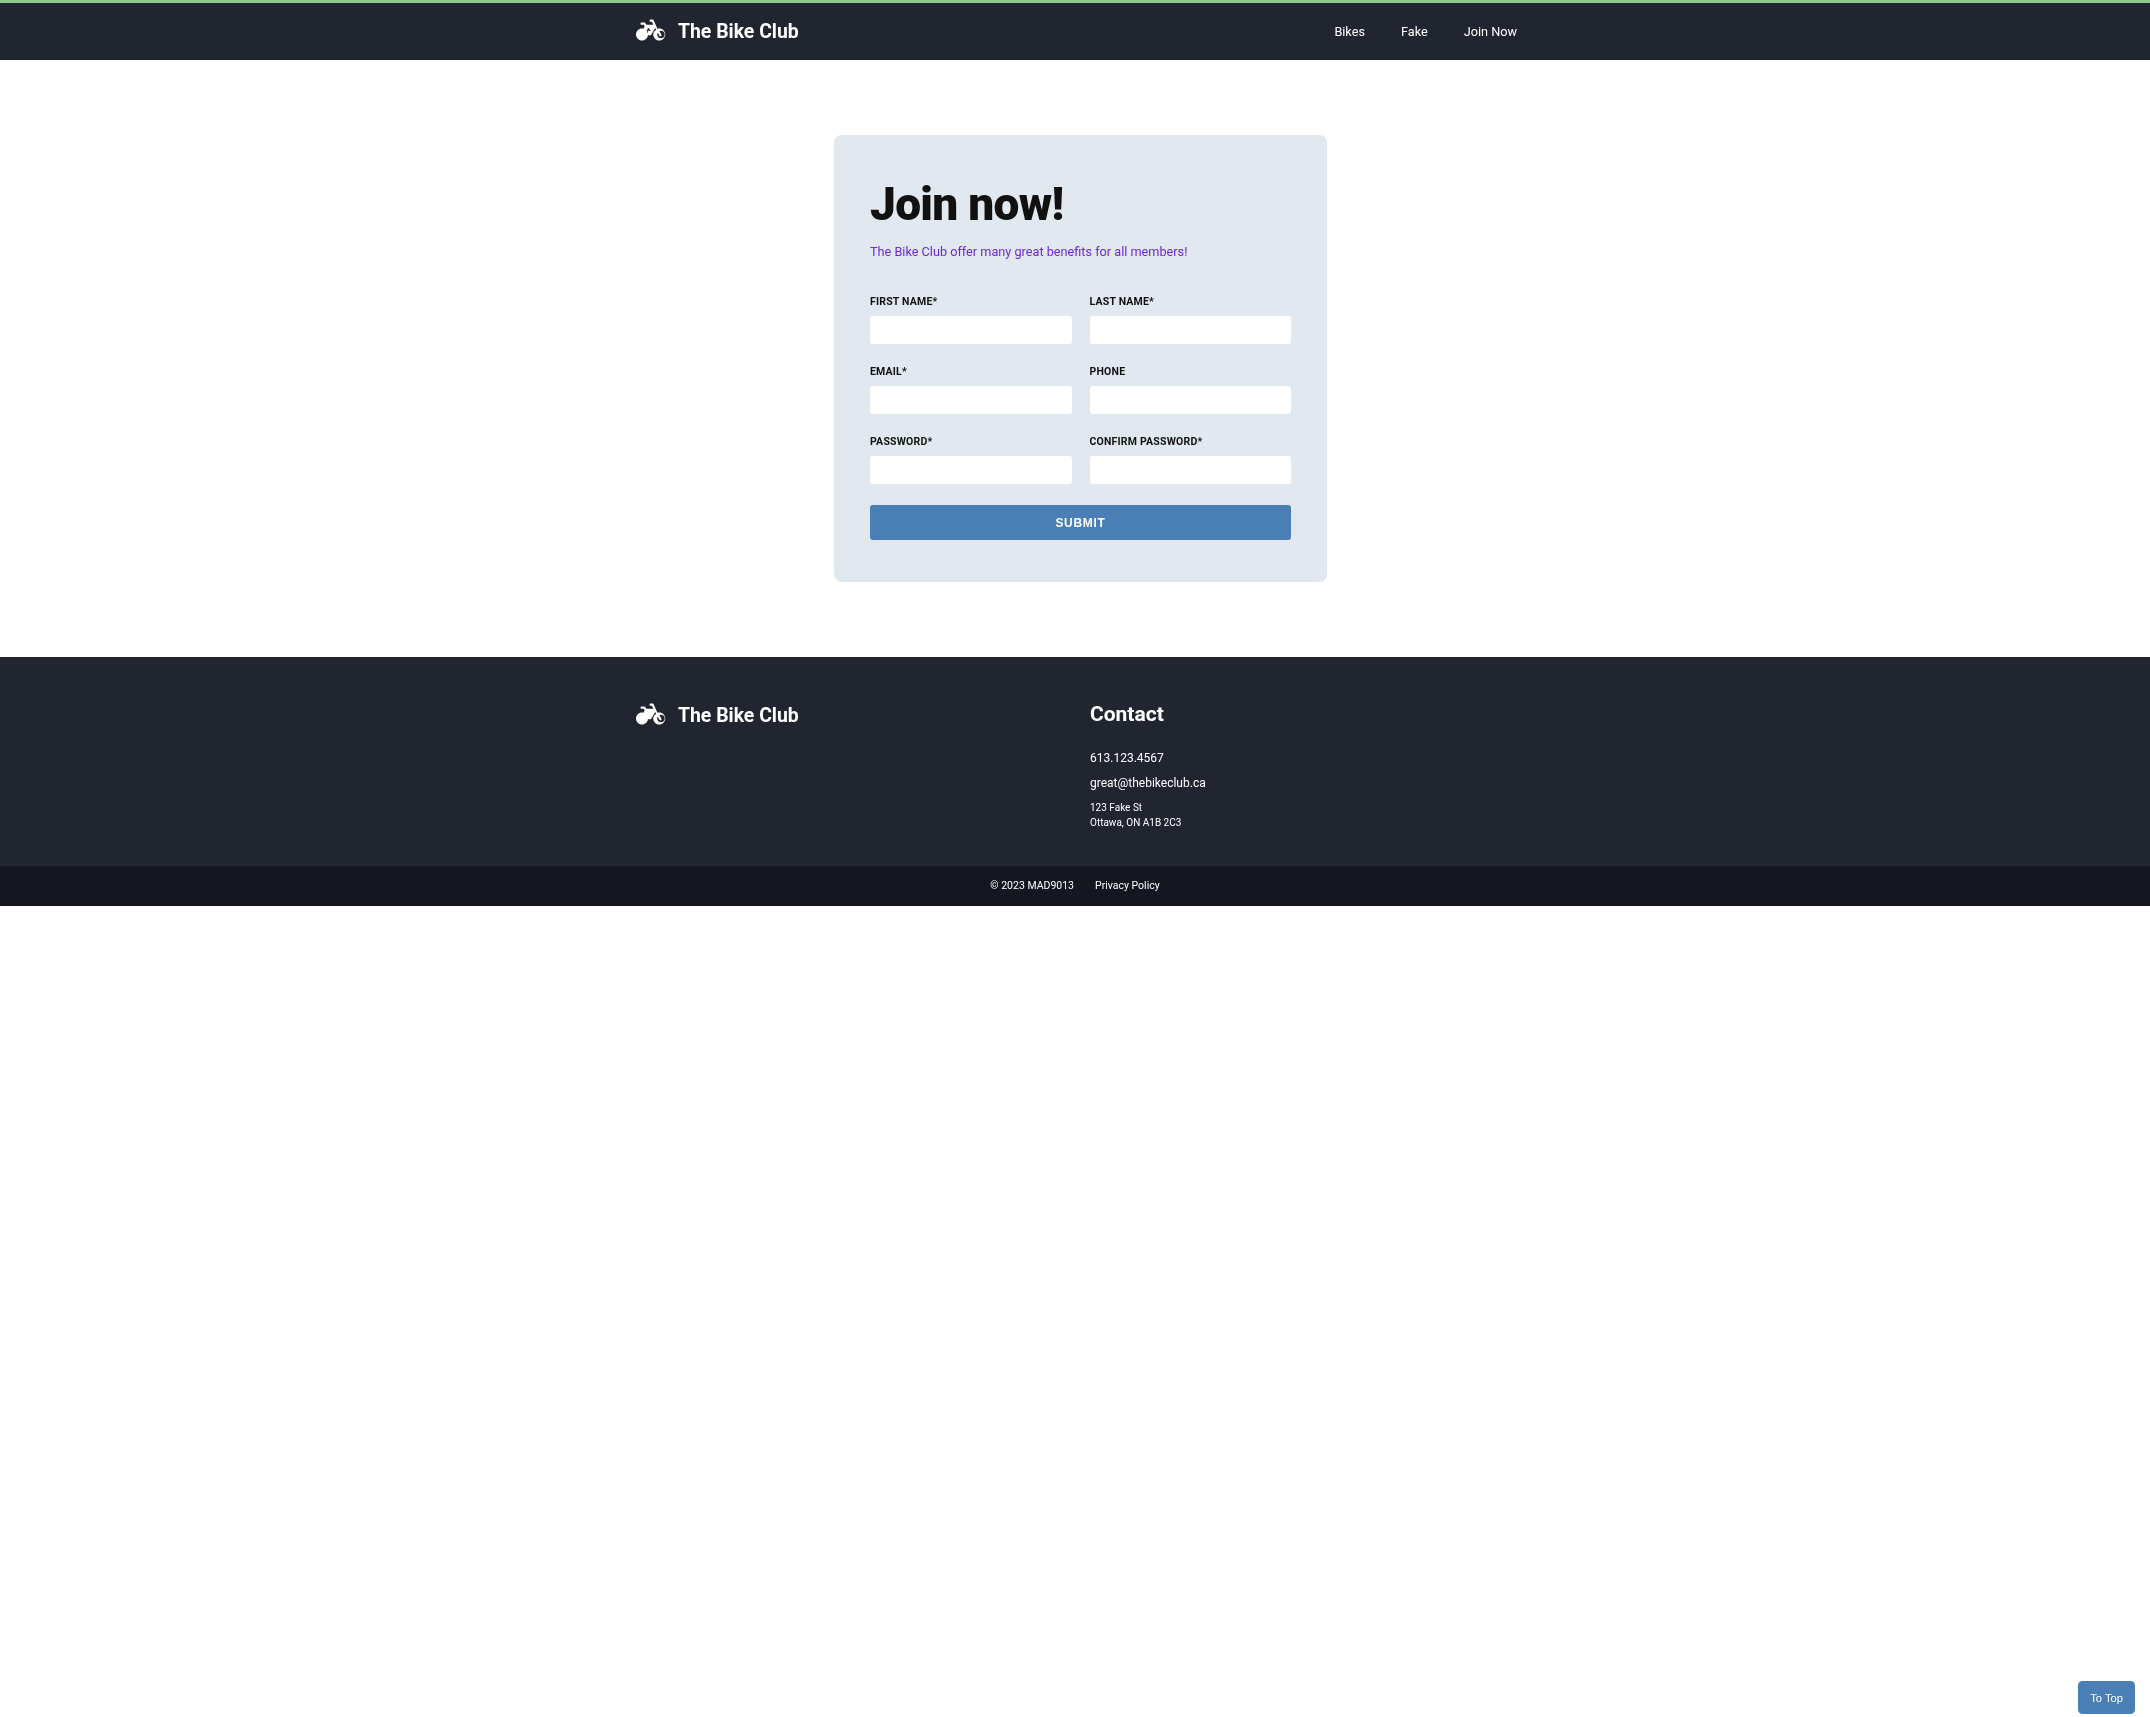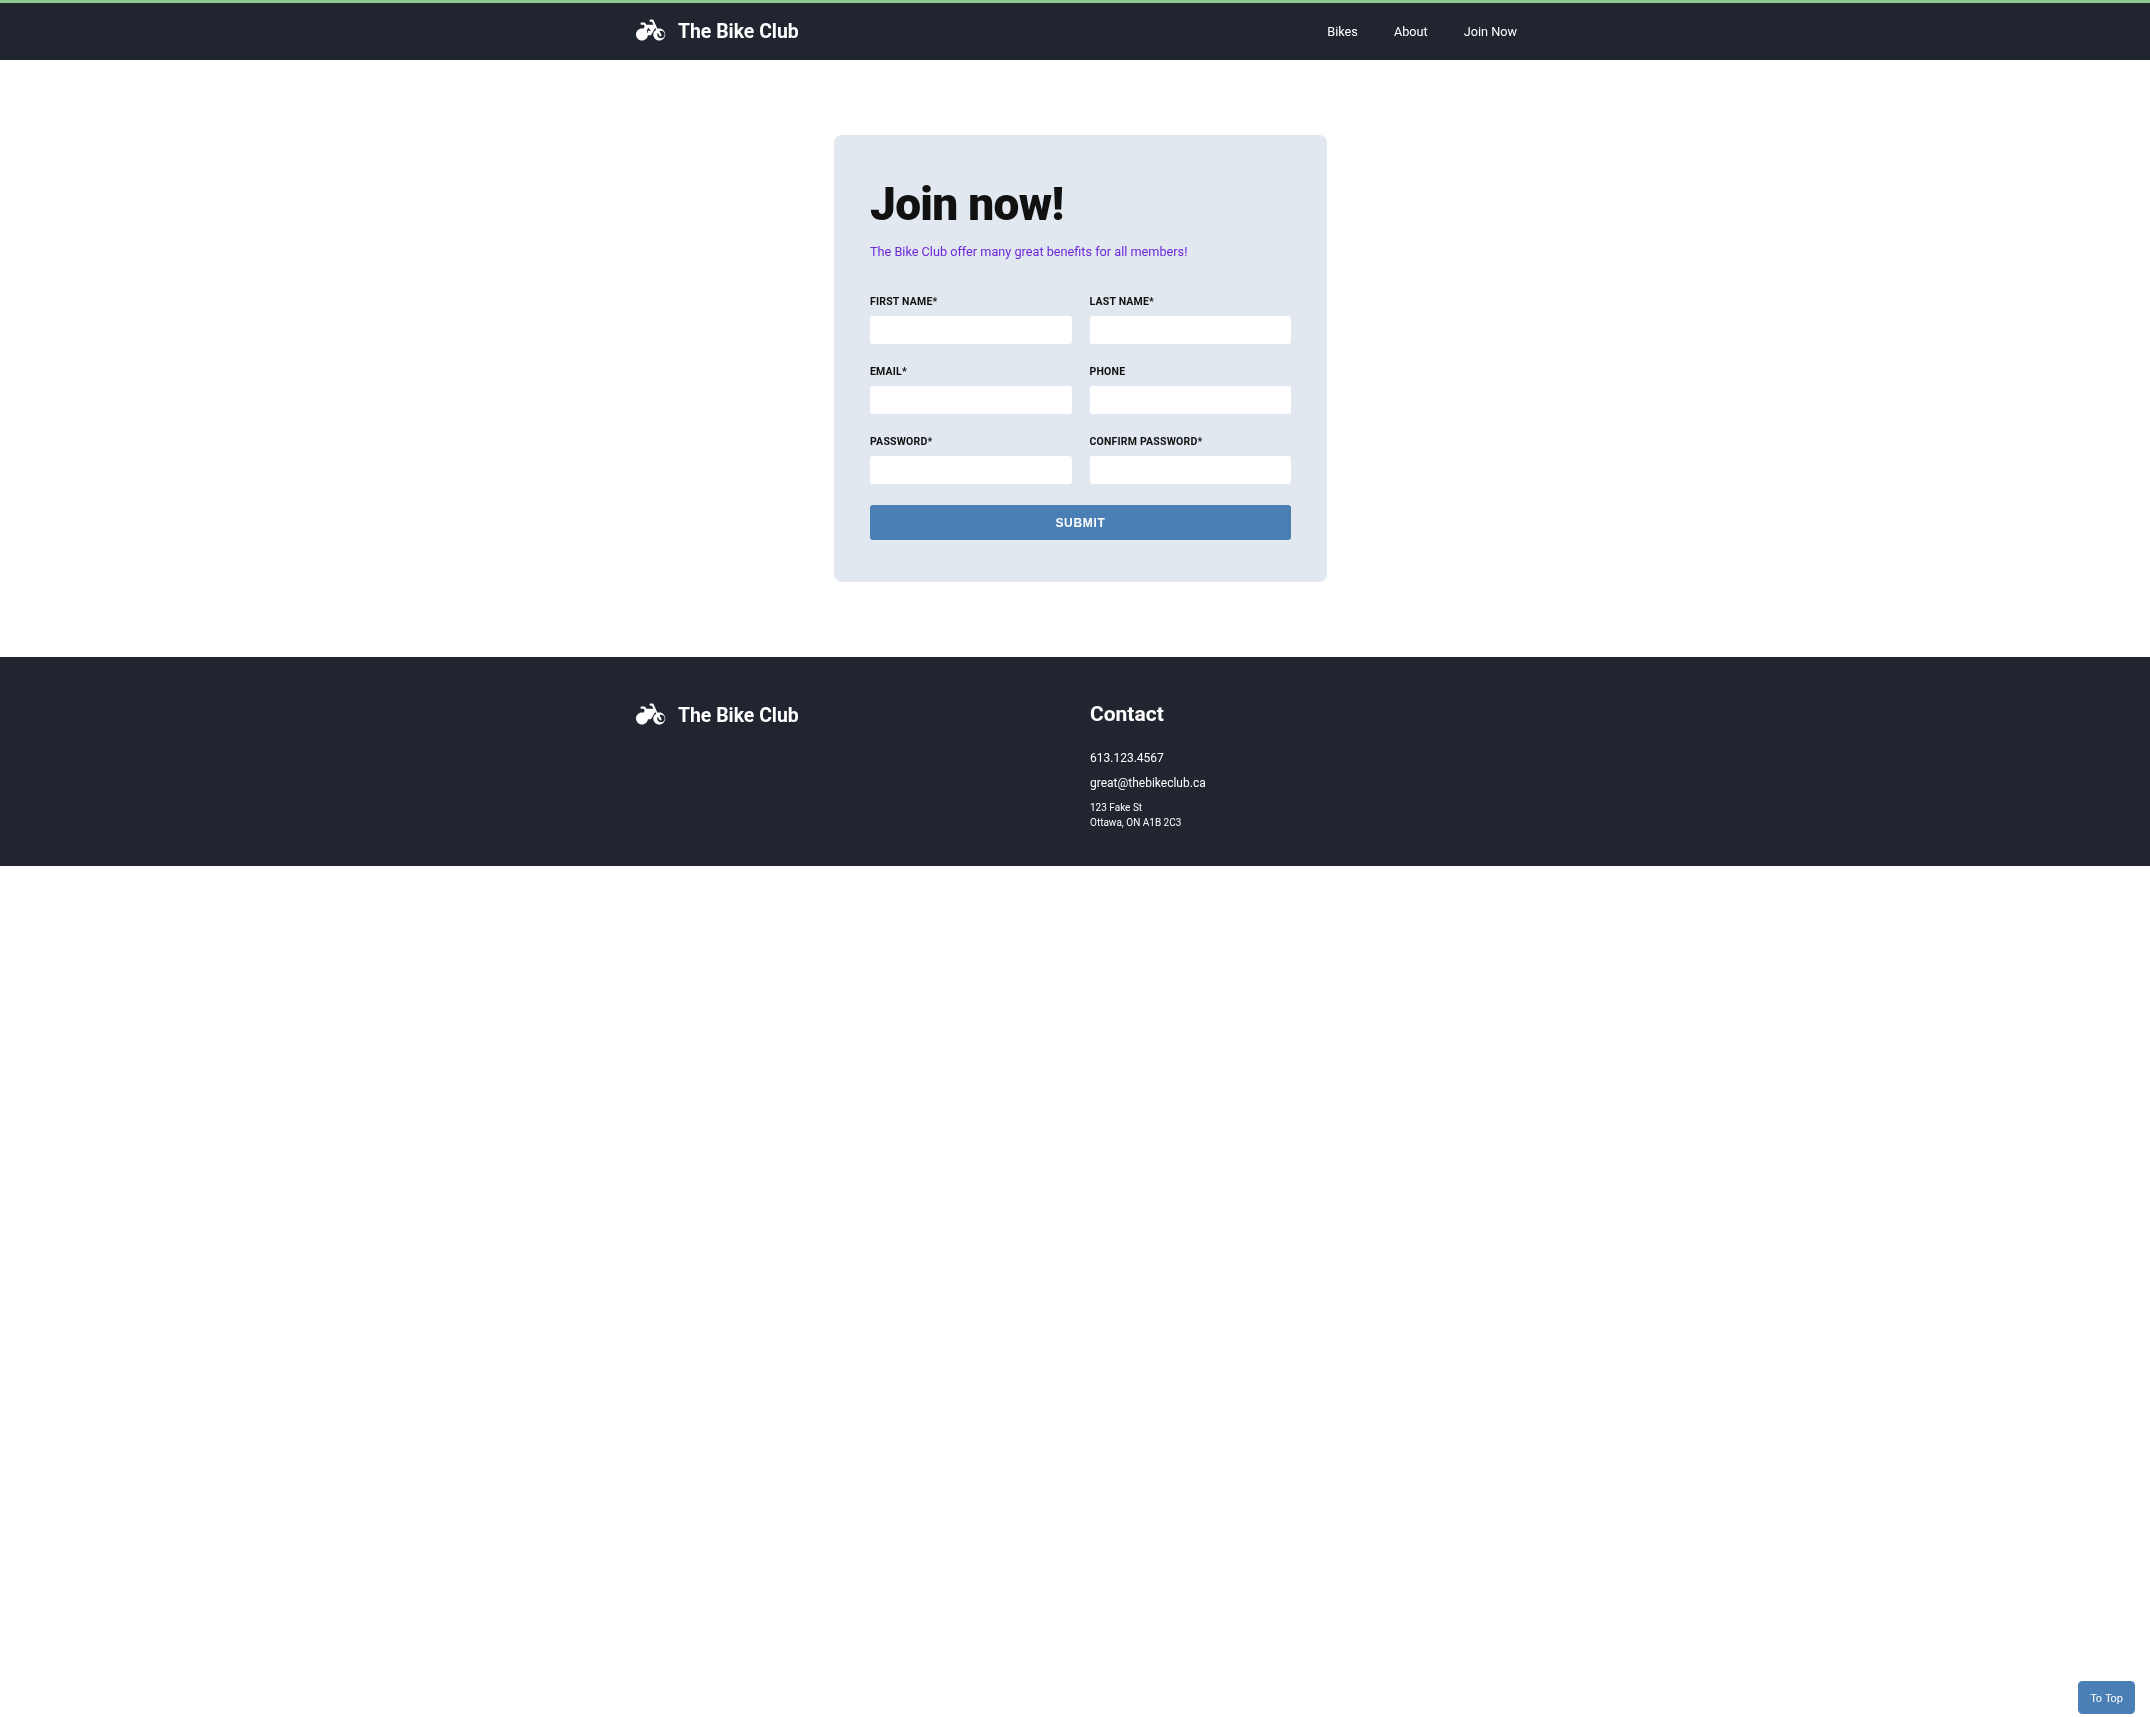--- a/index.html
+++ b/index.html
@@ -224,21 +224,21 @@
     <div class="logo-group">
       <span class="logo-icon">
         <svg viewBox="0 0 640 512">
             <path d="M312 32c-13.3 0-24 10.7-24 24s10.7 24 24 24h25.7l34.6 64H222.9l-27.4-38C191 99.7 183.7 96 176 96H120c-13.3 0-24 10.7-24 24s10.7 24 24 24h43.7l22.1 30.7-26.6 53.1c-10-2.5-20.5-3.8-31.2-3.8C57.3 224 0 281.3 0 352s57.3 128 128 128c65.3 0 119.1-48.9 127-112h49c8.5 0 16.3-4.5 20.7-11.8l84.8-143.5 21.7 40.1C393.2 276.8 368 311.4 368 352c0 70.7 57.3 128 128 128s128-57.3 128-128s-57.3-128-128-128c-13.5 0-26.5 2.1-38.7 6L375.4 48.8C371.2 41 363.1 32 354.3 32H312zM458.6 303.7l41.1 76c6.3 11.7 20.9 16 32.5 9.7s16-20.9 9.7-32.5l-41.1-76c9.6-4.4 20.4-6.9 31.7-6.9c44.2 0 80 35.8 80 80s-35.8 80-80 80s-80-35.8-80-80c0-18.6 6.3-35.7 17-49.3zM133.2 368H128c-8.8 0-16-7.2-16-16s7.2-16 16-16h5.2c-3.4-9.5-5.2-19.5-5.2-30.2c0-1.5 0-3 .1-4.5c-36.1 8.7-63.1 41.2-63.1 80.1c0 44.2 35.8 80 80 80c38.9 0 71.4-27 80.1-63.1c-1.5 .1-3 .1-4.5 .1c-10.7 0-20.7-1.8-30.2-5.2V368h-57.3zm118.8-48h-9.7c-1.2-16.5-5.8-32.1-13.1-46.1l32.2-64.4L318.9 272l-67 .1z"></path>
           </svg>
       </span>
       <span class="logo-text">The Bike Club</span>
     </div>
     <nav class="nav">
       <a class="nav-item">Bikes</a>
-      <a class="nav-item">About</a>
+      <a class="nav-item">Fake</a>
       <a class="nav-item">Join Now</a>
     </nav>
   </div>
 </header>
 
 <main class="main">
   <div class="form-card">
     <h1 class="form-title">Join now!</h1>
     <p class="form-subtitle">The Bike Club offer many great benefits for all members!</p>
     
@@ -288,16 +288,22 @@
     <div>
       <h2 class="contact-heading">Contact</h2>
       <p class="contact-item">613.123.4567</p>
       <p class="contact-item">great@thebikeclub.ca</p>
       <div class="contact-address">
         <div>123 Fake St</div>
         <div>Ottawa, ON A1B 2C3</div>
       </div>
     </div>
   </div>
+  <div class="footer-bottom">
+    <div class="footer-bottom-inner">
+      <span>© 2023 MAD9013</span>
+      <a class="footer-link">Privacy Policy</a>
+    </div>
+  </div>
 </footer>
 
 <button class="to-top">To Top</button>
 
 
 </body></html>

